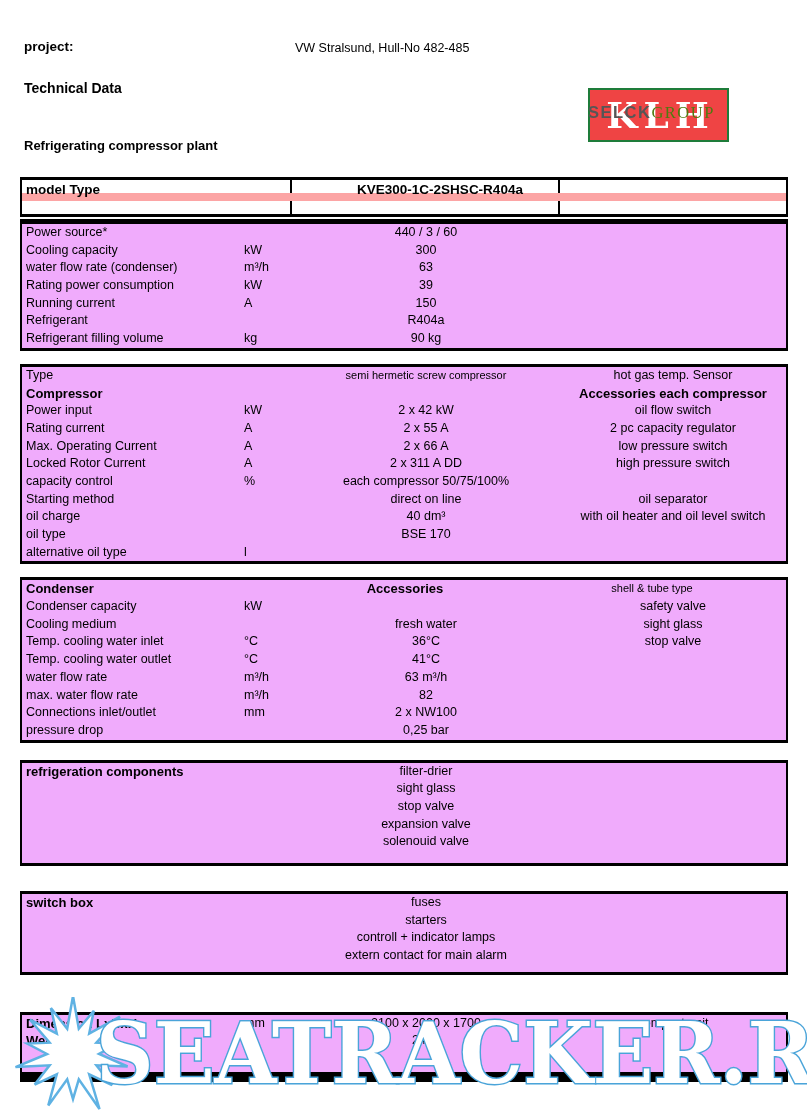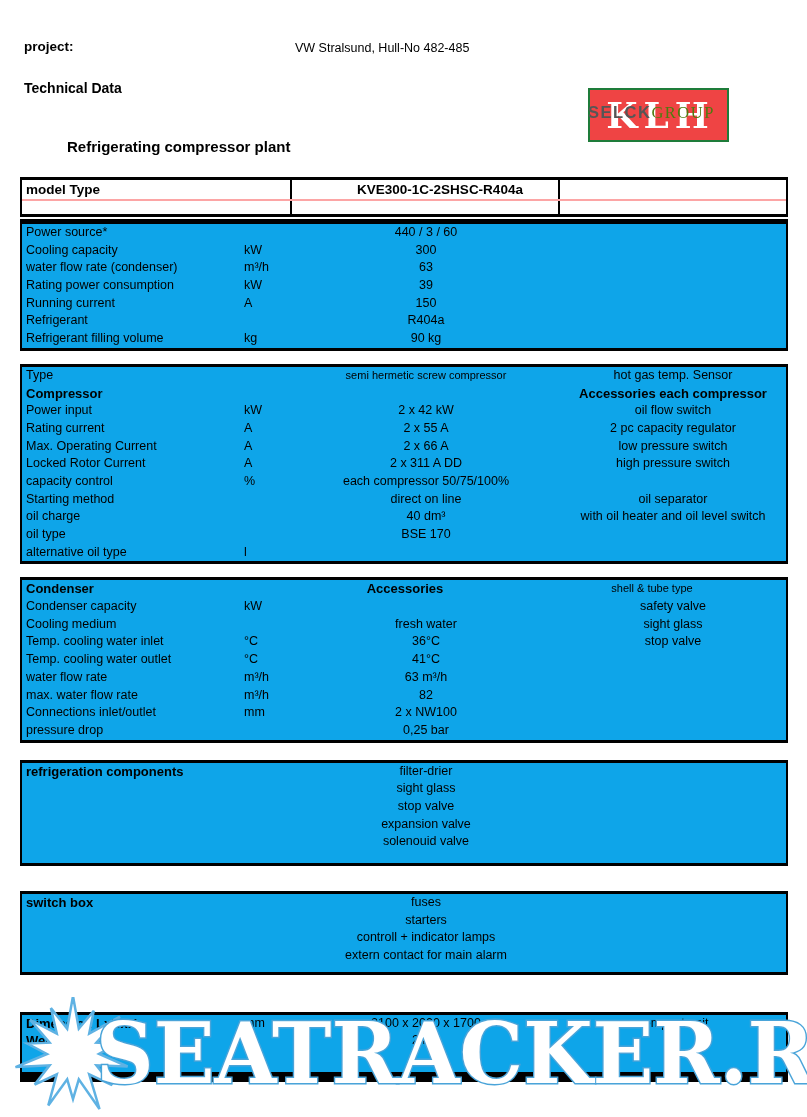--- a/index.html
+++ b/index.html
@@ -9,51 +9,51 @@
     width:807px; height:1117px;
     font-family:"Liberation Sans", sans-serif;
     color:#000;
   }
   .page { position:relative; width:807px; height:1117px; background:#fff; overflow:hidden; }
 
   
   .project-label { position:absolute; left:24px; top:39px; font-size:13.5px; font-weight:bold; }
   .project-value { position:absolute; left:295px; top:41px; font-size:12.5px; }
   .tech-data     { position:absolute; left:24px; top:80px; font-size:14px; font-weight:bold; }
-  .plant-title   { position:absolute; left:24px; top:138px; font-size:15px; font-weight:bold;margin-left:43px; }
+  .plant-title   { position:absolute; left:24px; top:138px; font-size:13px; font-weight:bold; }
 
   .logo-box {
     position:absolute; left:588px; top:45px; width:141px; height:54px;
     background:#ef4444; display:flex; align-items:center; justify-content:center;
     box-shadow: inset 0 0 0 2px #1e7c3a;
     margin-top: 43px;
   }
   .logo-text {
     font-family:"DejaVu Serif", serif; font-weight:bold;
     font-size:36px; color:#fff; letter-spacing:6px; padding-left:4px;
   }
   .logo-sub { position:absolute; left:588px; top:103px; font-size:16.5px; letter-spacing:1.5px; }
   .logo-sub .s1 { font-weight:bold; color:#565656; }
   .logo-sub .s2 { font-weight:normal; color:#4d7c0f;font-family:Liberation Serif, serif; }
 
   
   .table-wrap { position:absolute; left:20px; top:177px; width:768px; }
 
   .model-box { border:3px solid #000; border-left-width:2px; border-right-width:2px; }
   .model-row { display:flex; }
-  .model-row.first { height:21px; border-bottom:2px solid #fca5a5; }
+  .model-row.first { height:21px; border-bottom:8px solid #fca5a5; }
   .model-row.strip { height:13px; }
   .m-left  { width:268px; padding-left:4px; font-weight:bold; font-size:13.5px; line-height:19px; }
   .m-mid   { width:270px; border-left:2px solid #000; border-right:2px solid #000;
              text-align:center; font-weight:bold; font-size:13.5px; line-height:19px;padding-left:30px; }
   .m-right { flex:1; }
 
   .section {
     border:3px solid #000; border-left-width:2px; border-right-width:2px;
-    margin-top:13px; background:#0ea5e9;
+    margin-top:13px; background:#f0abfc;
   }
   [data-name="section-power-source"] { margin-top:2px; border-top-width:5px; }
   [data-name="section-refrigeration-components"] { margin-top:17px; padding-bottom:12px; }
   [data-name="section-switch-box"] { margin-top:25px; padding-bottom:7px; }
   [data-name="section-dimensions"] { margin-top:37px; padding-bottom:22px; border-bottom-width:10px; }
 
   .trow { display:flex; height:17.7px; }
   .cell { font-size:12.5px; line-height:17.7px; white-space:nowrap; overflow:visible; }
   .c-label { width:212px; padding-left:4px; }
   .c-unit  { width:58px; padding-left:10px; }

